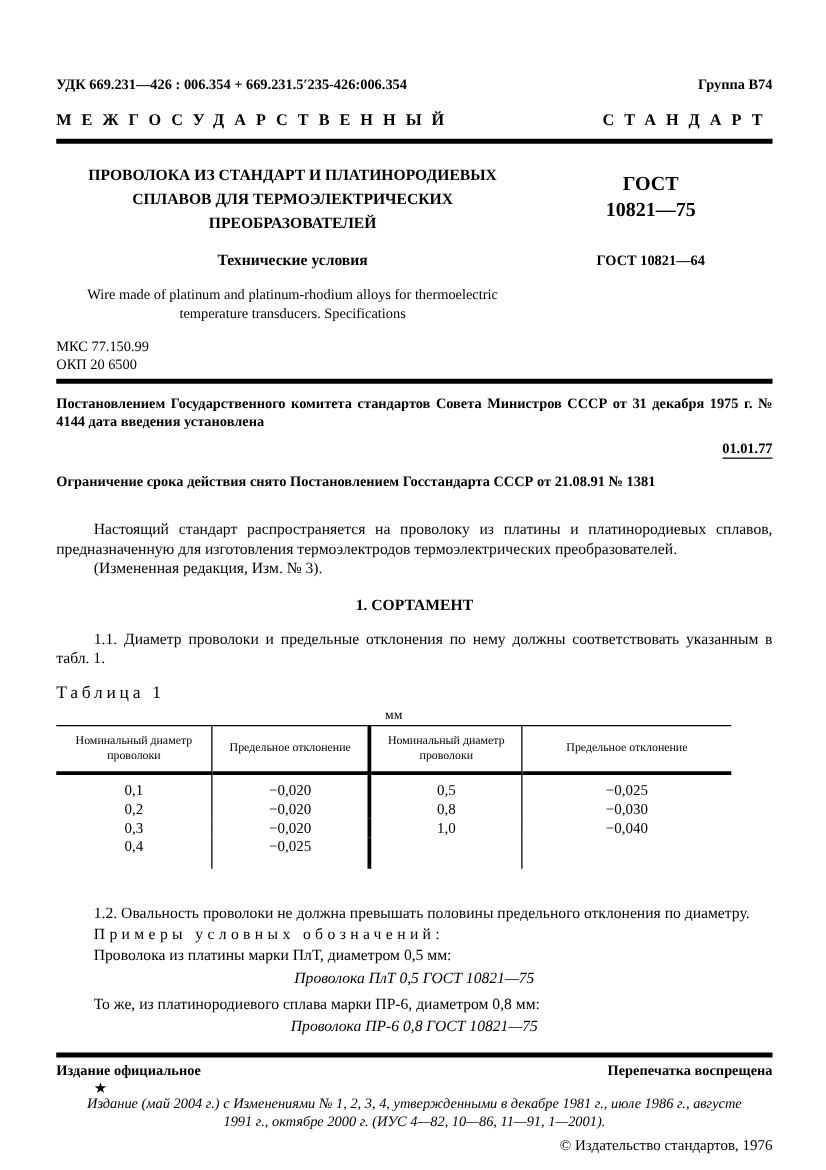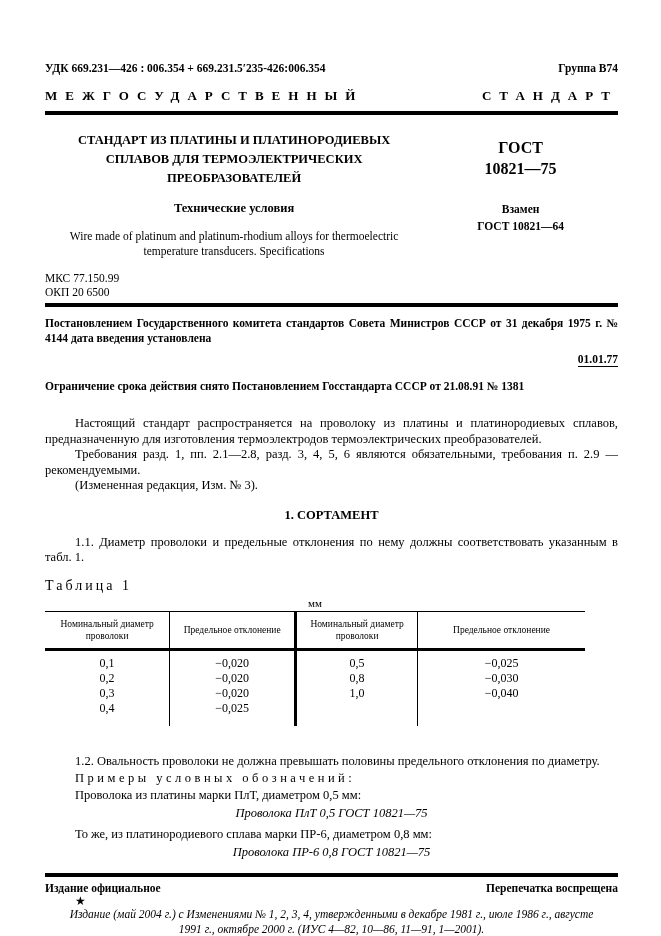--- a/index.html
+++ b/index.html
@@ -96,58 +96,56 @@
     <div class="standard-type">
       <span>МЕЖГОСУДАРСТВЕННЫЙ</span>
       <span>СТАНДАРТ</span>
     </div>
 
     <div class="rule"></div>
 
     <div class="title-block">
       <div class="title-left">
         <div class="title-ru">
-          <div>СТАНДАРТ ИЗ ПЛАТИНЫ И ПЛАТИНОРОДИЕВЫХ</div>
+          <div>ПРОВОЛОКА ИЗ СТАНДАРТ И ПЛАТИНОРОДИЕВЫХ</div>
           <div>СПЛАВОВ ДЛЯ ТЕРМОЭЛЕКТРИЧЕСКИХ</div>
           <div>ПРЕОБРАЗОВАТЕЛЕЙ</div>
         </div>
         <div class="subtitle">Технические условия</div>
         <div class="title-en">
           <div>Wire made of platinum and platinum-rhodium alloys for thermoelectric</div>
           <div>temperature transducers. Specifications</div>
         </div>
       </div>
       <div class="title-right">
         <div class="gost-designation">
           <div>ГОСТ</div>
           <div>10821—75</div>
         </div>
         <div class="replaces">
-          <div>Взамен</div>
           <div>ГОСТ 10821—64</div>
         </div>
       </div>
     </div>
 
     <div class="codes">
       <div>МКС 77.150.99</div>
       <div>ОКП 20 6500</div>
     </div>
 
     <div class="rule" style="margin-top:4px"></div>
 
     <div class="decree">Постановлением Государственного комитета стандартов Совета Министров СССР от 31 декабря 1975 г. № 4144 дата введения установлена</div>
     <div class="eff-date">
       <span>01.01.77</span>
     </div>
     <div class="limitation">Ограничение срока действия снято Постановлением Госстандарта СССР от 21.08.91 № 1381</div>
 
     <div class="body-text">
       <p>Настоящий стандарт распространяется на проволоку из платины и платинородиевых сплавов, предназначенную для изготовления термоэлектродов термоэлектрических преобразователей.</p>
-      <p>Требования разд. 1, пп. 2.1—2.8, разд. 3, 4, 5, 6 являются обязательными, требования п. 2.9 — рекомендуемыми.</p>
       <p class="bold">(Измененная редакция, Изм. № 3).</p>
     </div>
 
     <div class="sec-heading">1. СОРТАМЕНТ</div>
 
     <div class="clause">1.1. Диаметр проволоки и предельные отклонения по нему должны соответствовать указанным в табл. 1.</div>
 
     <div class="table-caption">Таблица 1</div>
     <div class="table-unit">мм</div>
 

